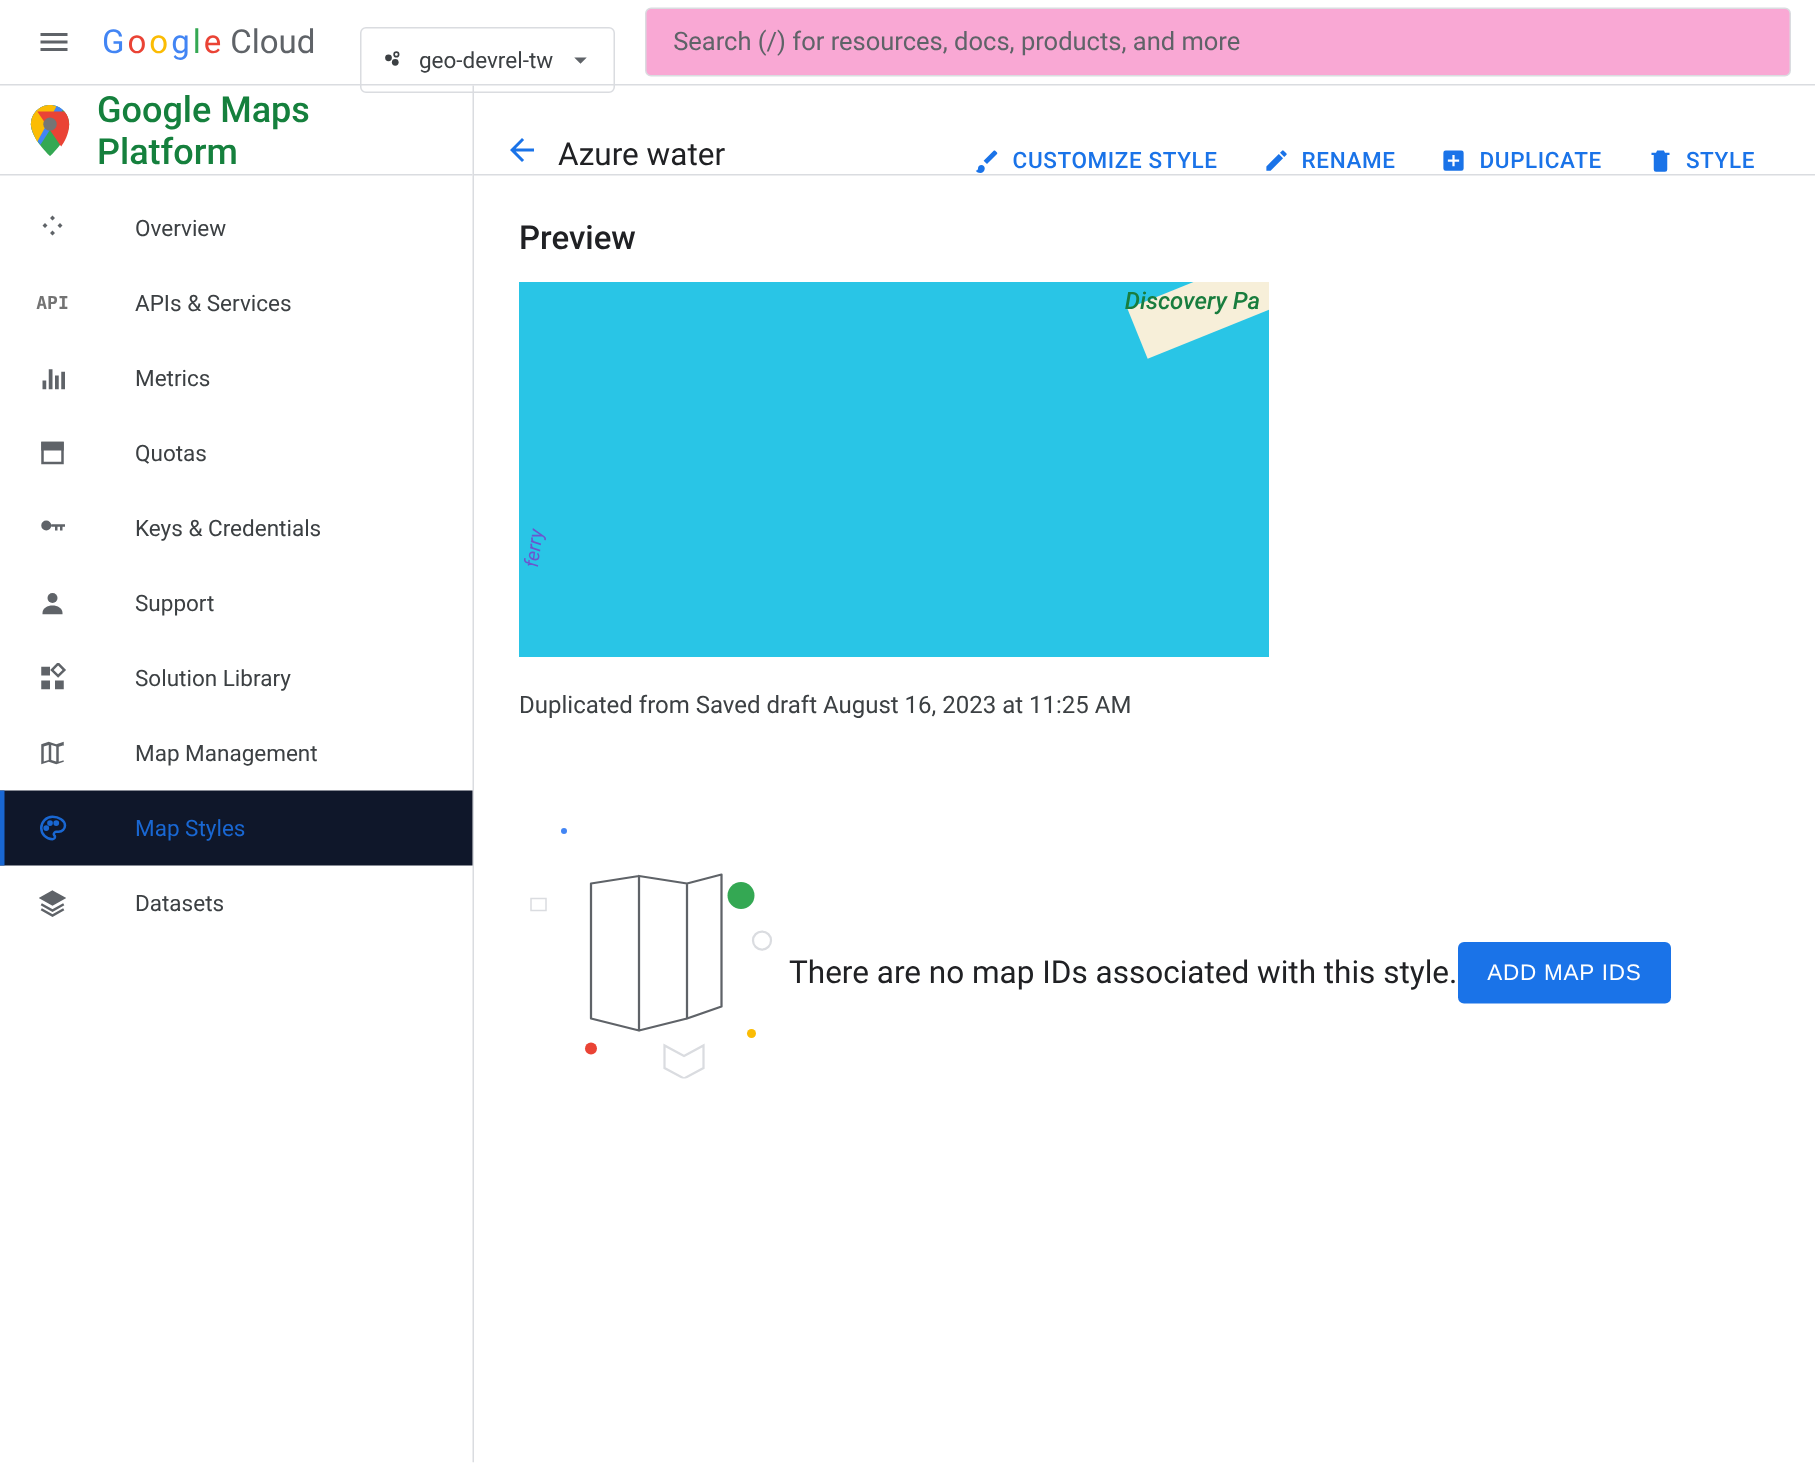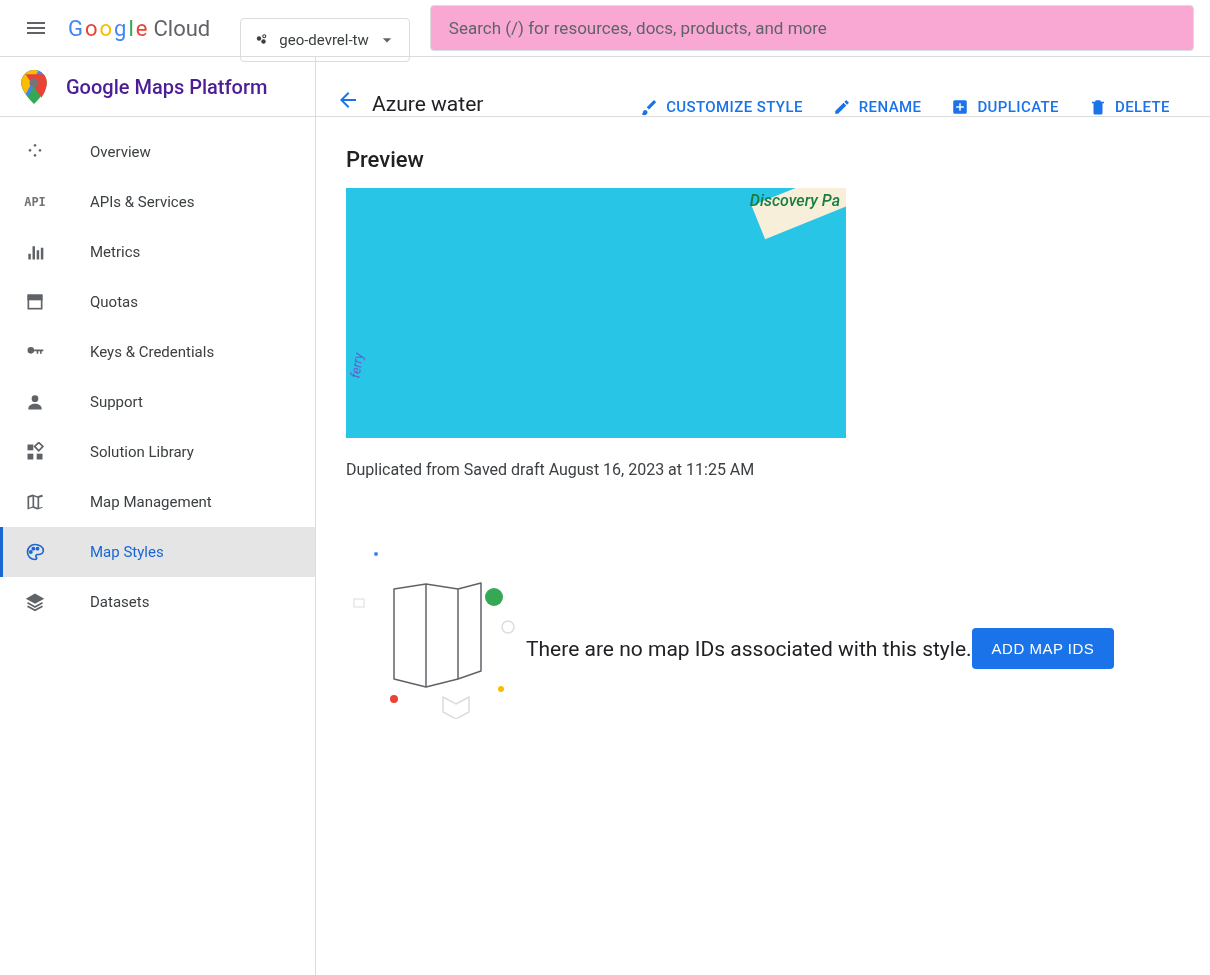--- a/index.html
+++ b/index.html
@@ -11,25 +11,25 @@
   .logo .g1 { color: #4285f4; } .logo .o1 { color: #ea4335; } .logo .o2 { color: #fbbc04; }
   .logo .g2 { color: #4285f4; } .logo .l1 { color: #34a853; } .logo .e1 { color: #ea4335; }
   .logo .cloud { color: #5f6368; margin-left: 4px; }
   .project-picker { height: 44px; border: 1px solid #dadce0; border-radius: 4px; display: flex; align-items: center; padding: 0 12px; gap: 8px; cursor: pointer; margin-left: 18px; font-size: 15px; color: #3c4043; margin-top: 24px;}
   .search { flex: 1; height: 46px; background: #f9a8d4; border: 1px solid #dadce0; border-radius: 4px; display: flex; align-items: center; padding: 0 18px; font-size: 17px; color: #5f6368; margin-left: 8px;}
   
   .layout { display: flex; height: calc(975px - 57px); }
   .sidebar { width: 316px; border-right: 1px solid #dadce0; display: flex; flex-direction: column; }
   .sidebar-header { height: 60px; display: flex; align-items: center; padding: 0 20px; gap: 18px; border-bottom: 1px solid #dadce0; }
   .pin-icon { width: 28px; height: 34px; }
-  .sidebar-title { font-size: 20px; font-weight: 500; color: #4c1d95; }
+  .sidebar-title { font-size: 24px; font-weight: 500; color: #15803d; }
   .nav { padding-top: 10px; }
   .nav-item { height: 50px; display: flex; align-items: center; padding: 0 24px; gap: 44px; font-size: 15px; color: #3c4043; cursor: pointer; }
   .nav-item .nav-icon { width: 22px; height: 22px; color: #5f6368; display:flex; align-items:center; justify-content:center; flex-shrink:0;}
-  .nav-item.active { background: #e5e5e5; color: #1967d2; border-left: 3px solid #1967d2; padding-left: 21px;}
+  .nav-item.active { background: #0f172a; color: #1967d2; border-left: 3px solid #1967d2; padding-left: 21px;}
   .nav-item.active .nav-icon { color: #1967d2; }
   
   .main { flex: 1; display: flex; flex-direction: column; }
   .page-header { height: 60px; display: flex; align-items: flex-end; padding: 0 20px; border-bottom: 1px solid #dadce0; gap: 12px; }
   .back-arrow { color: #1a73e8; cursor: pointer; }
   .page-title { font-size: 21px; font-weight: 400; color: #202124; }
   .header-actions { display: flex; gap: 30px; margin-left: auto; margin-right: 20px;}
   .action-btn { display: flex; align-items: center; gap: 8px; color: #1a73e8; font-weight: 500; font-size: 15px; cursor: pointer; letter-spacing: 0.4px; }
   .action-btn svg { width: 18px; height: 18px; }
   
@@ -209,21 +209,21 @@
         <div class="action-btn">
           <svg viewBox="0 0 24 24" fill="currentColor">
               <path d="M19 3H5a2 2 0 00-2 2v14a2 2 0 002 2h14a2 2 0 002-2V5a2 2 0 00-2-2zm-2 10h-4v4h-2v-4H7v-2h4V7h2v4h4v2z"></path>
             </svg>
           <span>DUPLICATE</span>
         </div>
         <div class="action-btn">
           <svg viewBox="0 0 24 24" fill="currentColor">
               <path d="M6 7h12v13a2 2 0 01-2 2H8a2 2 0 01-2-2V7zm3-4h6l1 2h4v2H4V5h4l1-2z"></path>
             </svg>
-          <span>DELETE</span>
+          <span>STYLE</span>
         </div>
       </div>
     </div>
 
     <div class="content">
       <div class="section-title">Preview</div>
       <div class="preview-box">
         <div class="land"></div>
         <div class="discovery-text">Discovery Pa</div>
         <div class="ferry">ferry</div>

